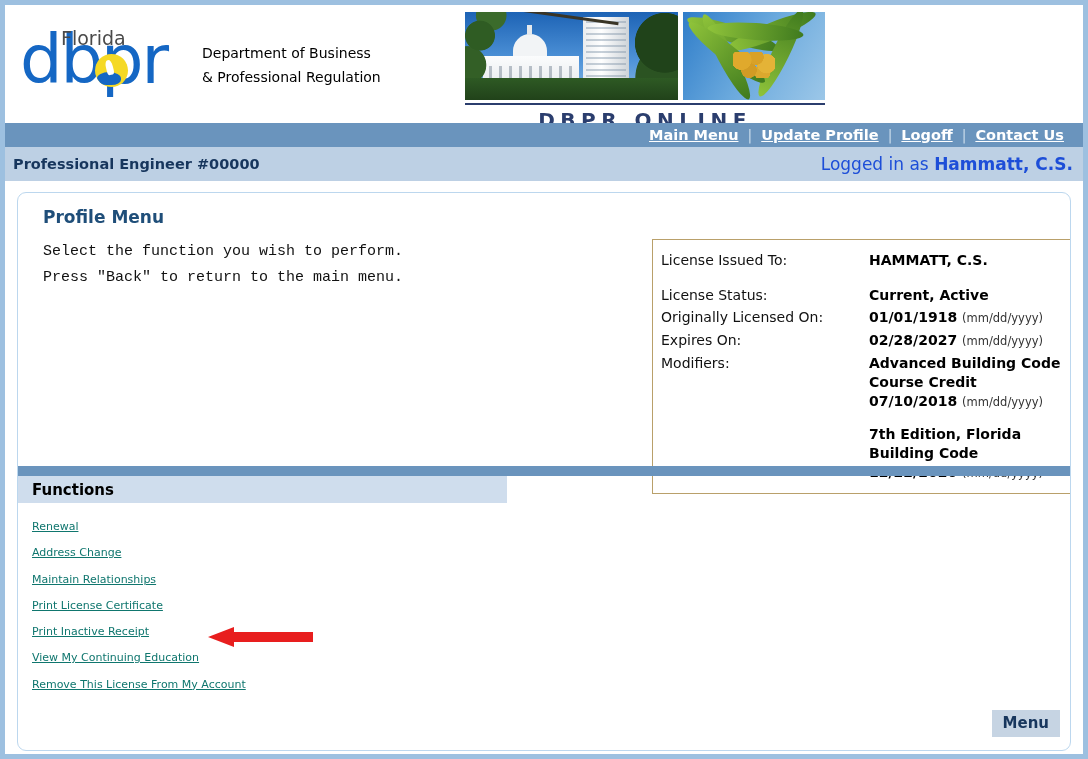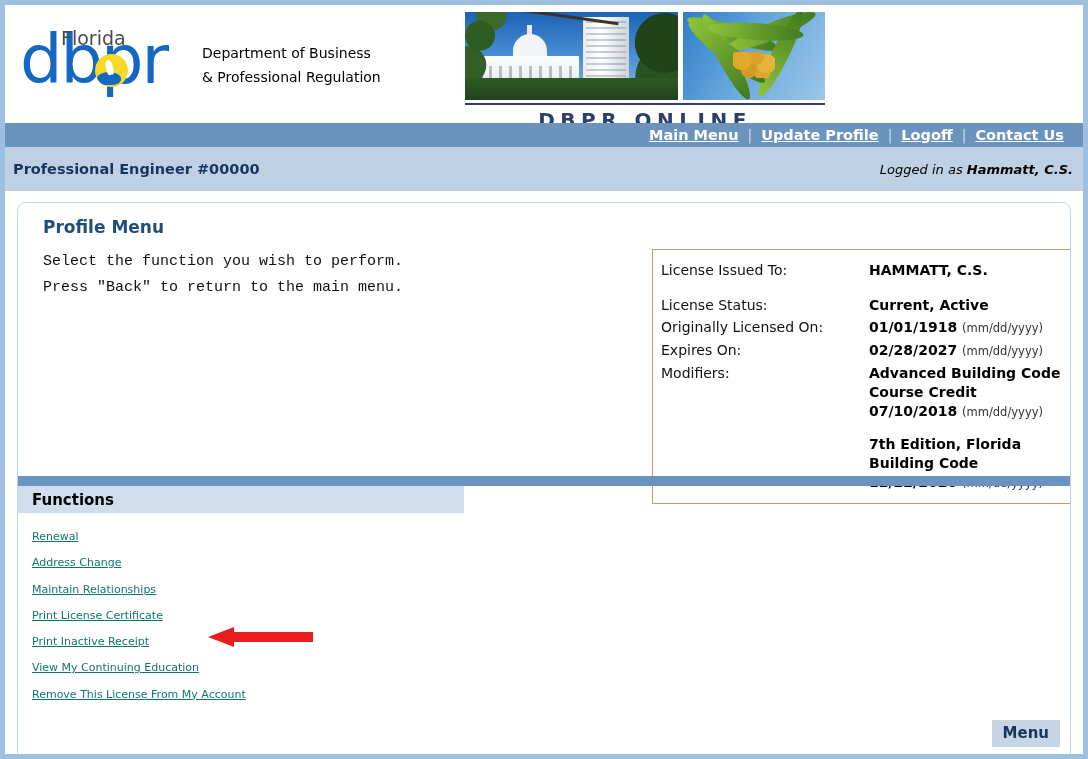--- a/index.html
+++ b/index.html
@@ -270,36 +270,35 @@
     font-family: "DejaVu Sans", "Liberation Sans", sans-serif;
   }
   .nav-sep {
     color: #c9dbeb;
     font-size: 14px;
   }
 
   
   .infobar {
     background: #bdd0e4;
-    height: 44px;
+    height: 34px;
     display: flex;
     align-items: center;
     justify-content: space-between;
     padding: 0 10px 0 8px;
     box-sizing: border-box;
   }
   .infobar-left {
     font-size: 14.5px;
     font-weight: bold;
     color: #17365d;
   }
   .infobar-right {
-    font-size: 13px;
-    color: #000000;
-    font-style: italic;
+    font-size: 17px;
+    color: #1d4ed8;
   }
   .infobar-right b { font-weight: bold; }
 
   
   .card {
     margin: 11px 12px 0 12px;
     border: 1px solid #bcd7ee;
     border-radius: 9px;
     background: #ffffff;
     height: 559px;
@@ -373,21 +372,21 @@
     left: 0;
     right: 0;
     top: 273px;
     height: 10px;
     background: #6a94bd;
   }
   .functions-header {
     position: absolute;
     left: 0;
     top: 283px;
-    width: 446px;
+    width: 489px;
     height: 27px;
     background: #cfdded;
     display: flex;
     align-items: center;
     box-sizing: border-box;
     padding-left: 14px;
   }
   .functions-header span {
     font-size: 15px;
     font-weight: bold;

